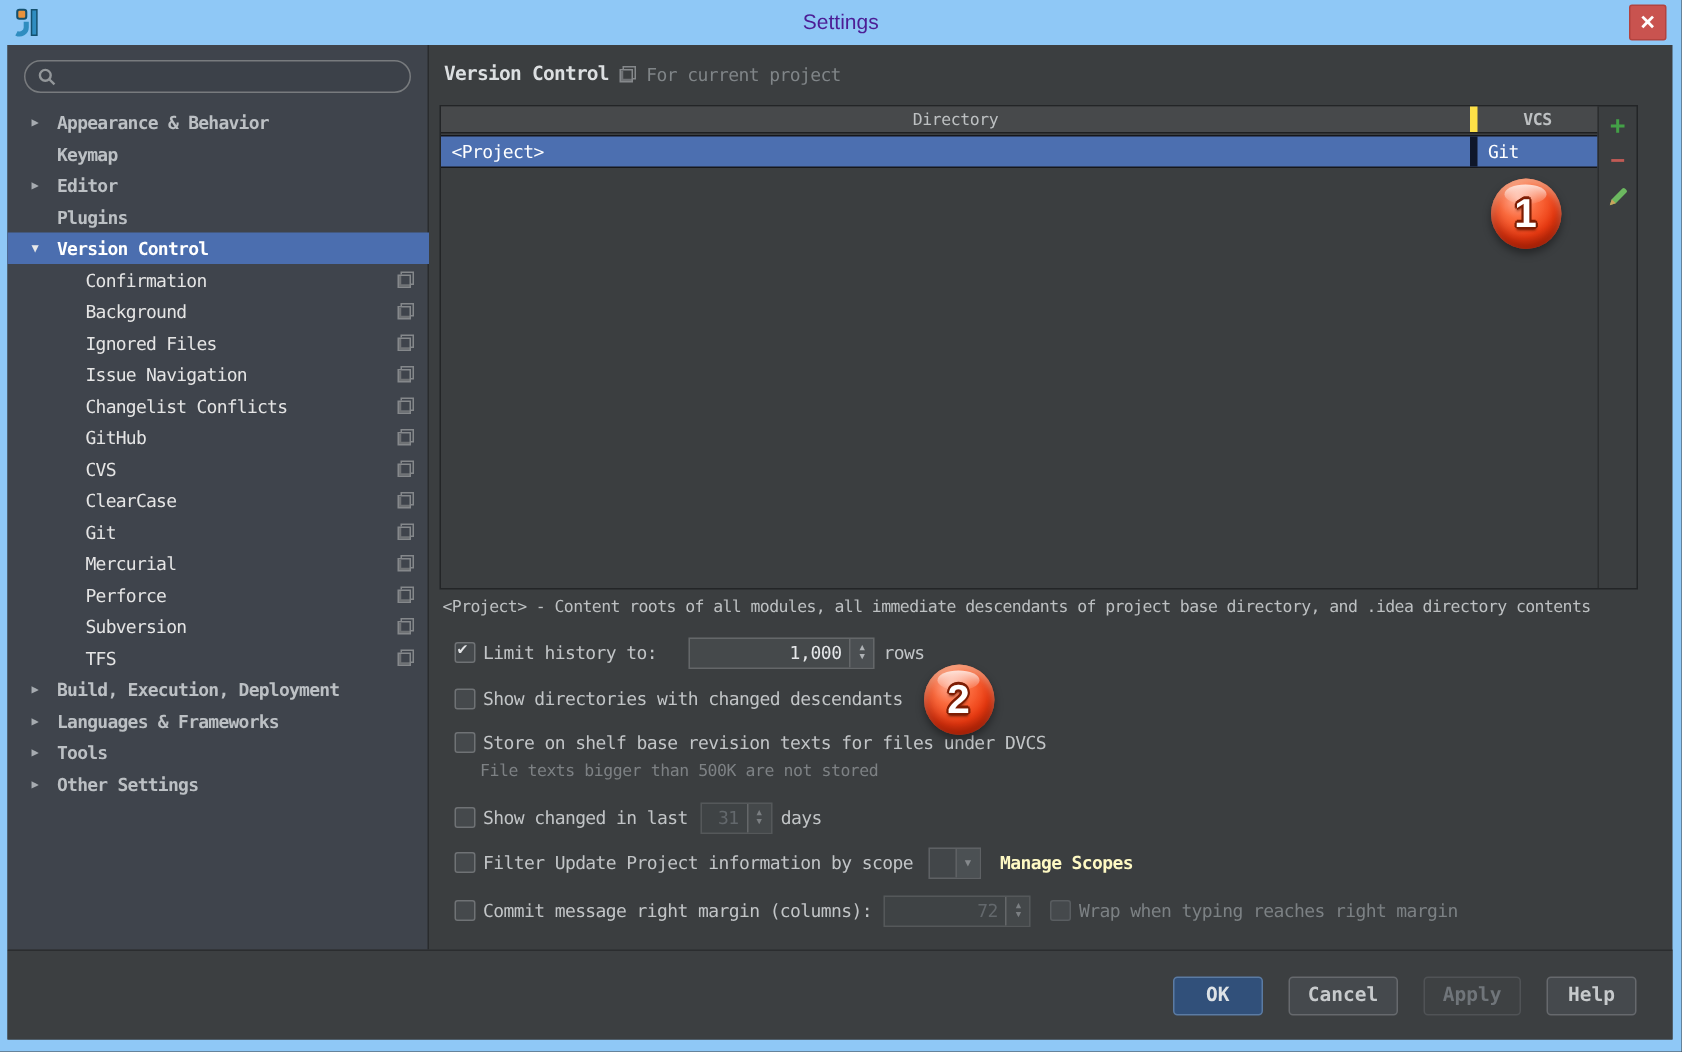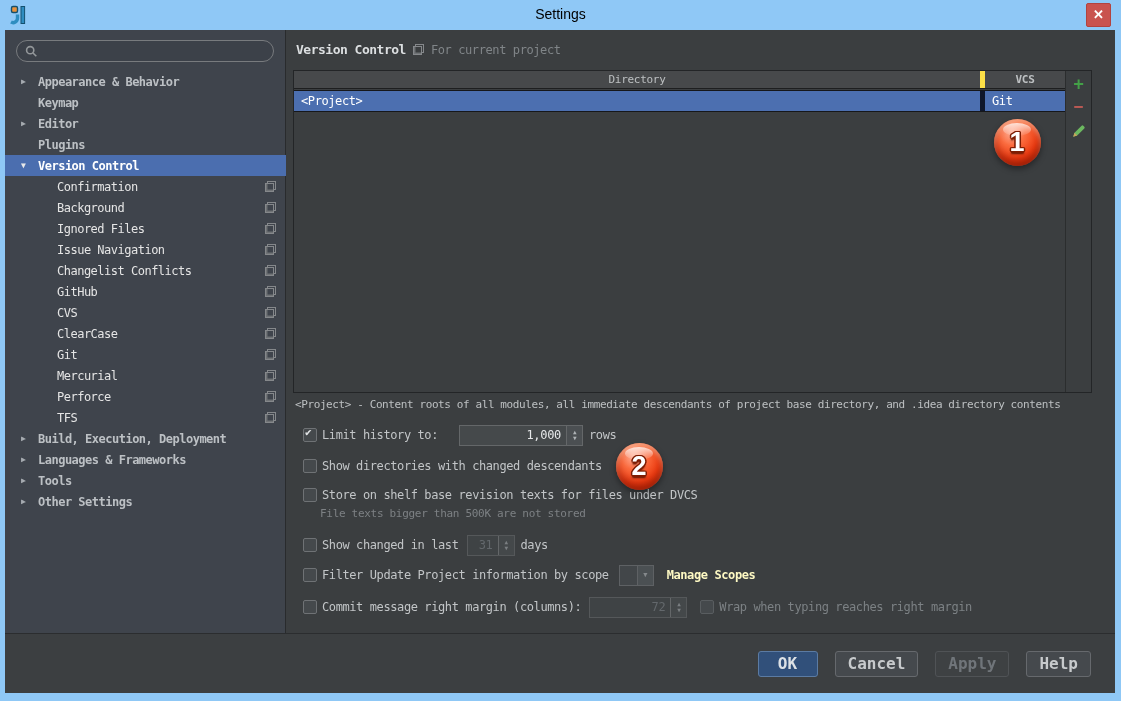--- a/index.html
+++ b/index.html
@@ -7,21 +7,21 @@
   body {
     position:relative; overflow:hidden;
     background:#8fc8f6;
     font-family:"DejaVu Sans Mono","Liberation Mono",monospace;
     font-size:12px; color:#bfc2c4;
   }
   
   .titlebar { position:absolute; left:0; top:0; width:1121px; height:30px; }
   .logo { position:absolute; left:8px; top:4px; width:22px; height:22px; }
   .win-title { position:absolute; left:0; top:0; width:100%; height:30px; line-height:28px;
-    text-align:center; font-family:"Liberation Sans",sans-serif; font-size:14px; color:#000000; }
+    text-align:center; font-family:"Liberation Sans",sans-serif; font-size:14px; color:#4c1d95; }
   .close-btn { position:absolute; left:1086px; top:3px; width:25px; height:24px;
     background:#c9534f; border:1px solid #b2433f; border-radius:2px;
     color:#fff; font-family:"Liberation Sans",sans-serif; font-size:13px; font-weight:bold;
     text-align:center; line-height:22px; cursor:pointer; }
   
   .app { position:absolute; left:5px; top:30px; width:1110px; height:663px; background:#3b3e40; }
   
   .sidebar { position:absolute; left:0; top:0; width:281px; height:603px;
     background:#3f444c; border-right:1px solid #292b2d; }
   .search-box { position:absolute; left:11px; top:10px; width:258px; height:22px;
@@ -98,21 +98,21 @@
   .combo .cval { width:17px; }
   .combo .carr { width:16px; border-left:1px solid #5e6164; background:#4b5053; text-align:center;
     font-size:7px; line-height:19px; color:#85898c; }
   .link { color:#fef9c3; font-weight:bold; cursor:pointer; letter-spacing:-0.4px; }
   
   .footer-sep { position:absolute; left:0; top:603px; width:1110px; border-top:1px solid #2b2d2f; }
   .buttonbar { position:absolute; left:0; top:604px; width:1110px; height:59px; background:#3c3f41;
     display:flex; justify-content:flex-end; align-items:center; gap:17px; padding-right:24px; }
   .btn { min-width:60px; height:26px; padding:0 12px; border-radius:3px;
     background:#45494d; border:1px solid #66696d; color:#c7cacc;
-    font-family:inherit; font-size:16px; font-weight:bold; text-align:center; line-height:24px; cursor:pointer; }
+    font-family:inherit; font-size:13px; font-weight:bold; text-align:center; line-height:24px; cursor:pointer; }
   .btn.primary { background:#31507a; border-color:#5b7ba3; color:#dde2e6; }
   .btn.disabled { background:#3e4143; border-color:#505356; color:#70757a; cursor:default; }
   
   .ann { position:absolute; width:47px; height:47px; border-radius:50%;
     background:radial-gradient(circle at 38% 28%, #ffb098 0%, #fb6b3e 30%, #ee3d12 60%, #c22c06 85%, #a62404 100%);
     box-shadow:0 3px 6px rgba(0,0,0,0.4), inset 0 -5px 9px rgba(110,10,0,0.55), inset 0 3px 5px rgba(255,210,180,0.65);
     display:flex; align-items:center; justify-content:center; z-index:50; }
   .ann::before { content:""; position:absolute; left:9px; top:4px; width:28px; height:13px;
     border-radius:50%; background:linear-gradient(rgba(255,255,255,0.75), rgba(255,255,255,0.05)); }
   .ann-num { position:relative; font-family:"Liberation Sans",sans-serif; font-size:27px; font-weight:bold; color:#ffffff;
@@ -215,20 +215,25 @@
           <span class="tree-label">Mercurial</span>
           <span class="dup-icon tree-right-icon"></span>
         </div>
         <div class="tree-item lv1">
           <span class="tree-arrow"></span>
           <span class="tree-label">Perforce</span>
           <span class="dup-icon tree-right-icon"></span>
         </div>
         <div class="tree-item lv1">
           <span class="tree-arrow"></span>
+          <span class="tree-label">Subversion</span>
+          <span class="dup-icon tree-right-icon"></span>
+        </div>
+        <div class="tree-item lv1">
+          <span class="tree-arrow"></span>
           <span class="tree-label">TFS</span>
           <span class="dup-icon tree-right-icon"></span>
         </div>
         <div class="tree-item lv0">
           <span class="tree-arrow">▶</span>
           <span class="tree-label">Build, Execution, Deployment</span>
         </div>
         <div class="tree-item lv0">
           <span class="tree-arrow">▶</span>
           <span class="tree-label">Languages &amp; Frameworks</span>

